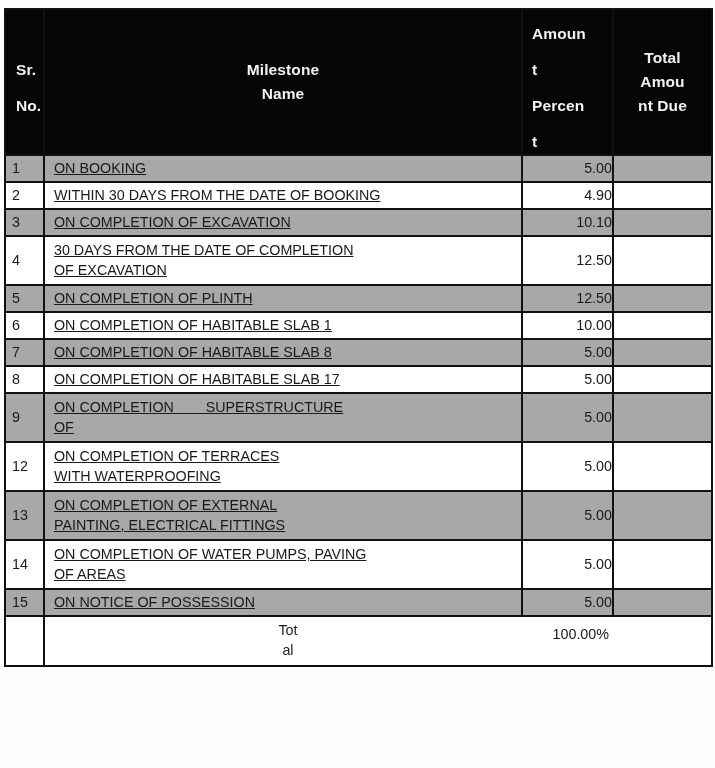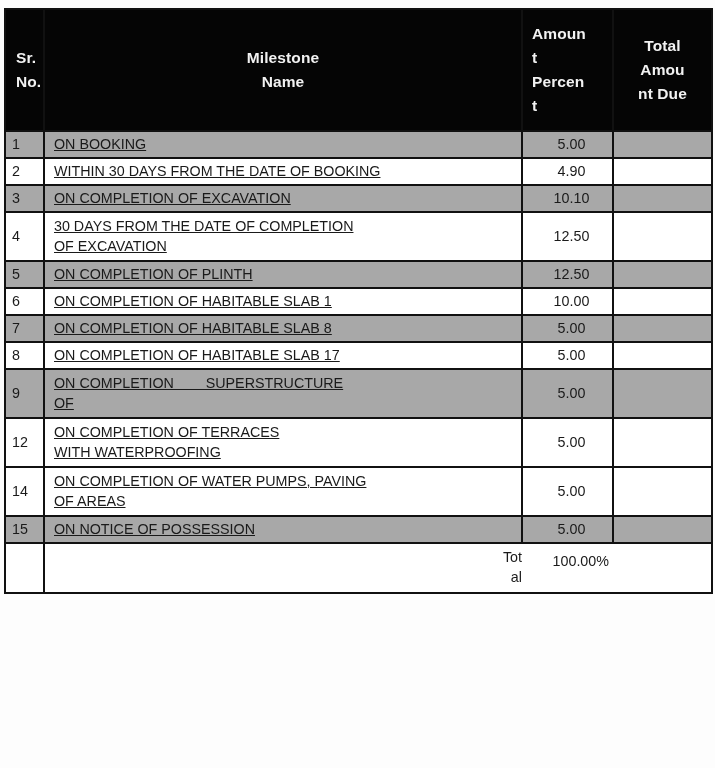--- a/index.html
+++ b/index.html
@@ -71,21 +71,21 @@
     text-align: left;
     padding-left: 9px;
     vertical-align: middle;
   }
   th.h-due {
     text-align: center;
     vertical-align: middle;
     padding: 0 6px;
   }
   th .hl { display: block; }
-  th.h-sr .hl, th.h-amt .hl { display: block; }
+  th.h-sr .hl, th.h-amt .hl { display: block; margin-top: 12px; }
 
   
   tbody td {
     font-size: 14.3px;
     color: #1a1a1a;
     line-height: 1.38;
   }
   tr.shade td { background: #a8a8a8; }
   tr.plain td { background: #ffffff; }
 
@@ -96,21 +96,21 @@
     vertical-align: middle;
   }
   td.name {
     text-align: left;
     padding-left: 9px;
     padding-right: 4px;
     vertical-align: middle;
     text-decoration: underline;
   }
   td.amt {
-    text-align: center;
+    text-align: right;
     padding-left: 8px;
     vertical-align: middle;
   }
   td.due { background-clip: padding-box; }
 
   td.name .ln { display: block; white-space: pre; }
 
   tr.h1 { height: 27px; }
   tr.h2 { height: 49px; }
 
@@ -120,21 +120,21 @@
     background: #ffffff;
     border-top: 2px solid #111111;
     border-bottom: 2px solid #111111;
   }
   tr.total-row td.t-sr {
     border-right: 2px solid #111111;
   }
   tr.total-row td.t-label {
     border-left: 2px solid #111111;
     border-right: none;
-    text-align: right;
+    text-align: center;
     padding-left: 9px;
     vertical-align: middle;
     font-size: 14.3px;
     line-height: 1.38;
   }
   tr.total-row td.t-value {
     border-left: none;
     border-right: none;
     text-align: right;
     padding-right: 4px;
@@ -259,20 +259,29 @@
         </tr>
         <tr class="plain h2">
           <td class="sr">12</td>
           <td class="name">
             <span class="ln">ON COMPLETION OF TERRACES</span>
             <span class="ln">WITH WATERPROOFING</span>
           </td>
           <td class="amt">5.00</td>
           <td class="due"></td>
         </tr>
+        <tr class="shade h2">
+          <td class="sr">13</td>
+          <td class="name">
+            <span class="ln">ON COMPLETION OF EXTERNAL</span>
+            <span class="ln">PAINTING, ELECTRICAL FITTINGS</span>
+          </td>
+          <td class="amt">5.00</td>
+          <td class="due"></td>
+        </tr>
         <tr class="plain h2">
           <td class="sr">14</td>
           <td class="name">
             <span class="ln">ON COMPLETION OF WATER PUMPS, PAVING</span>
             <span class="ln">OF AREAS</span>
           </td>
           <td class="amt">5.00</td>
           <td class="due"></td>
         </tr>
         <tr class="shade h1">

